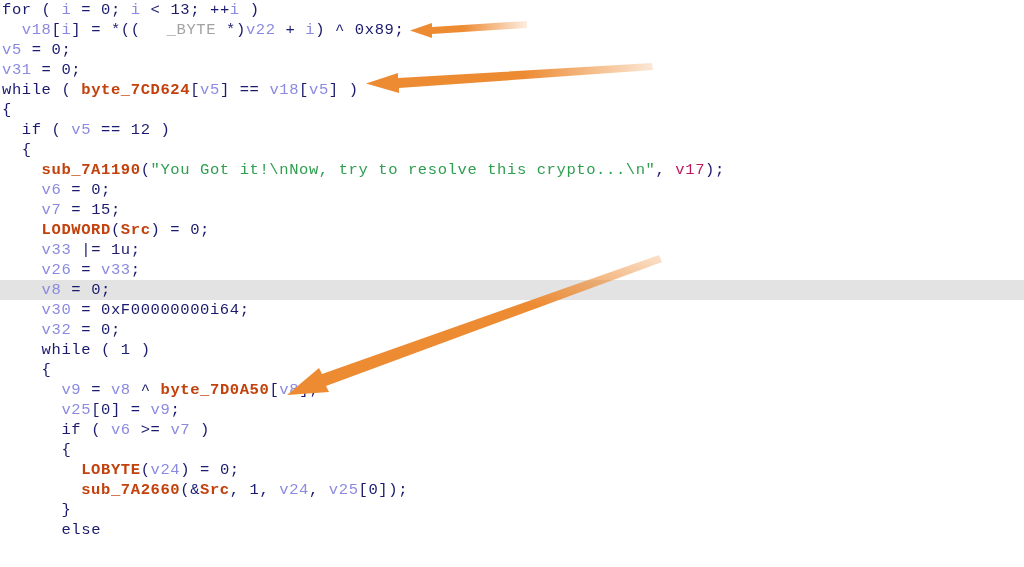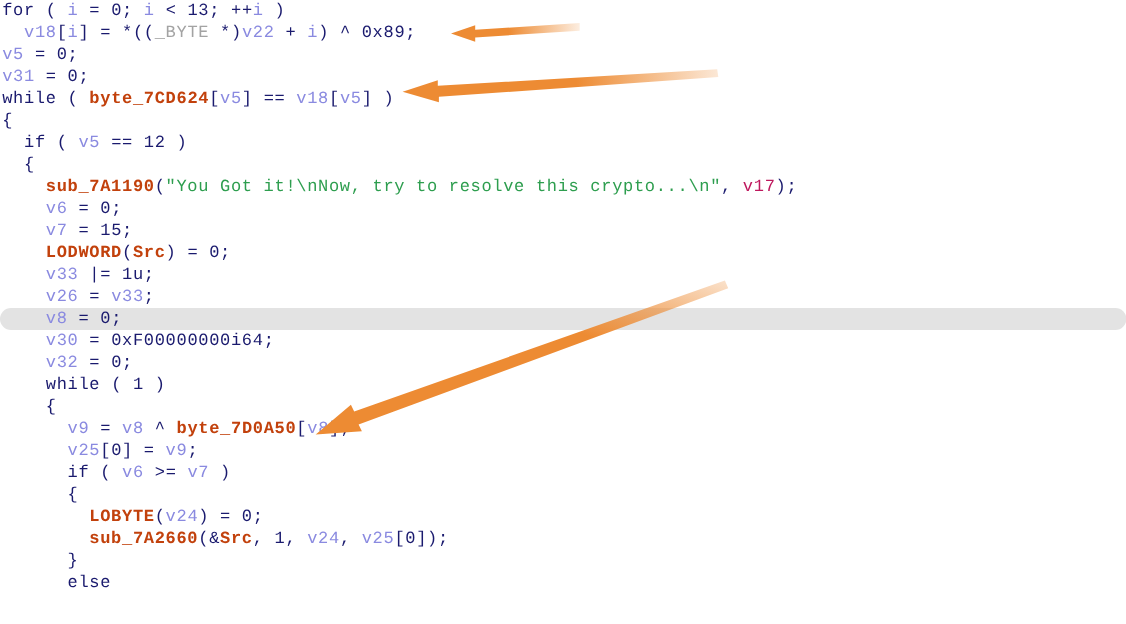--- a/index.html
+++ b/index.html
@@ -28,31 +28,30 @@
     line-height: 20px;
     font-size: 15.5px;
     letter-spacing: 0.6px;
     white-space: pre;
     padding-left: 2px;
     color: #14148c;
     z-index: 2;
   }
   .code-line.highlighted {
     background: #e3e3e3;
-    border-radius: 10px;
   }
 
   
   .tk-kw      { color: #1a1a6e; }           
   .tk-punct   { color: #1a1a6e; }           
   .tk-num     { color: #1a1a6e; }           
   .tk-var     { color: #8a8ae0; }           
   .tk-fn      { color: #c2410c; font-weight: 700; }  
   .tk-str     { color: #2e9e4f; }           
-  .tk-type    { color: #a3a3a3; }           
+  .tk-type    { color: #a3a3a3; margin-left: 26px; }           
   .tk-global  { color: #c2410c; font-weight: bold; }           
   .tk-arg     { color: #be185d; }           
 
   #annotation-layer {
     position: absolute;
     left: 0;
     top: 0;
     width: 1024px;
     height: 567px;
     pointer-events: none;

